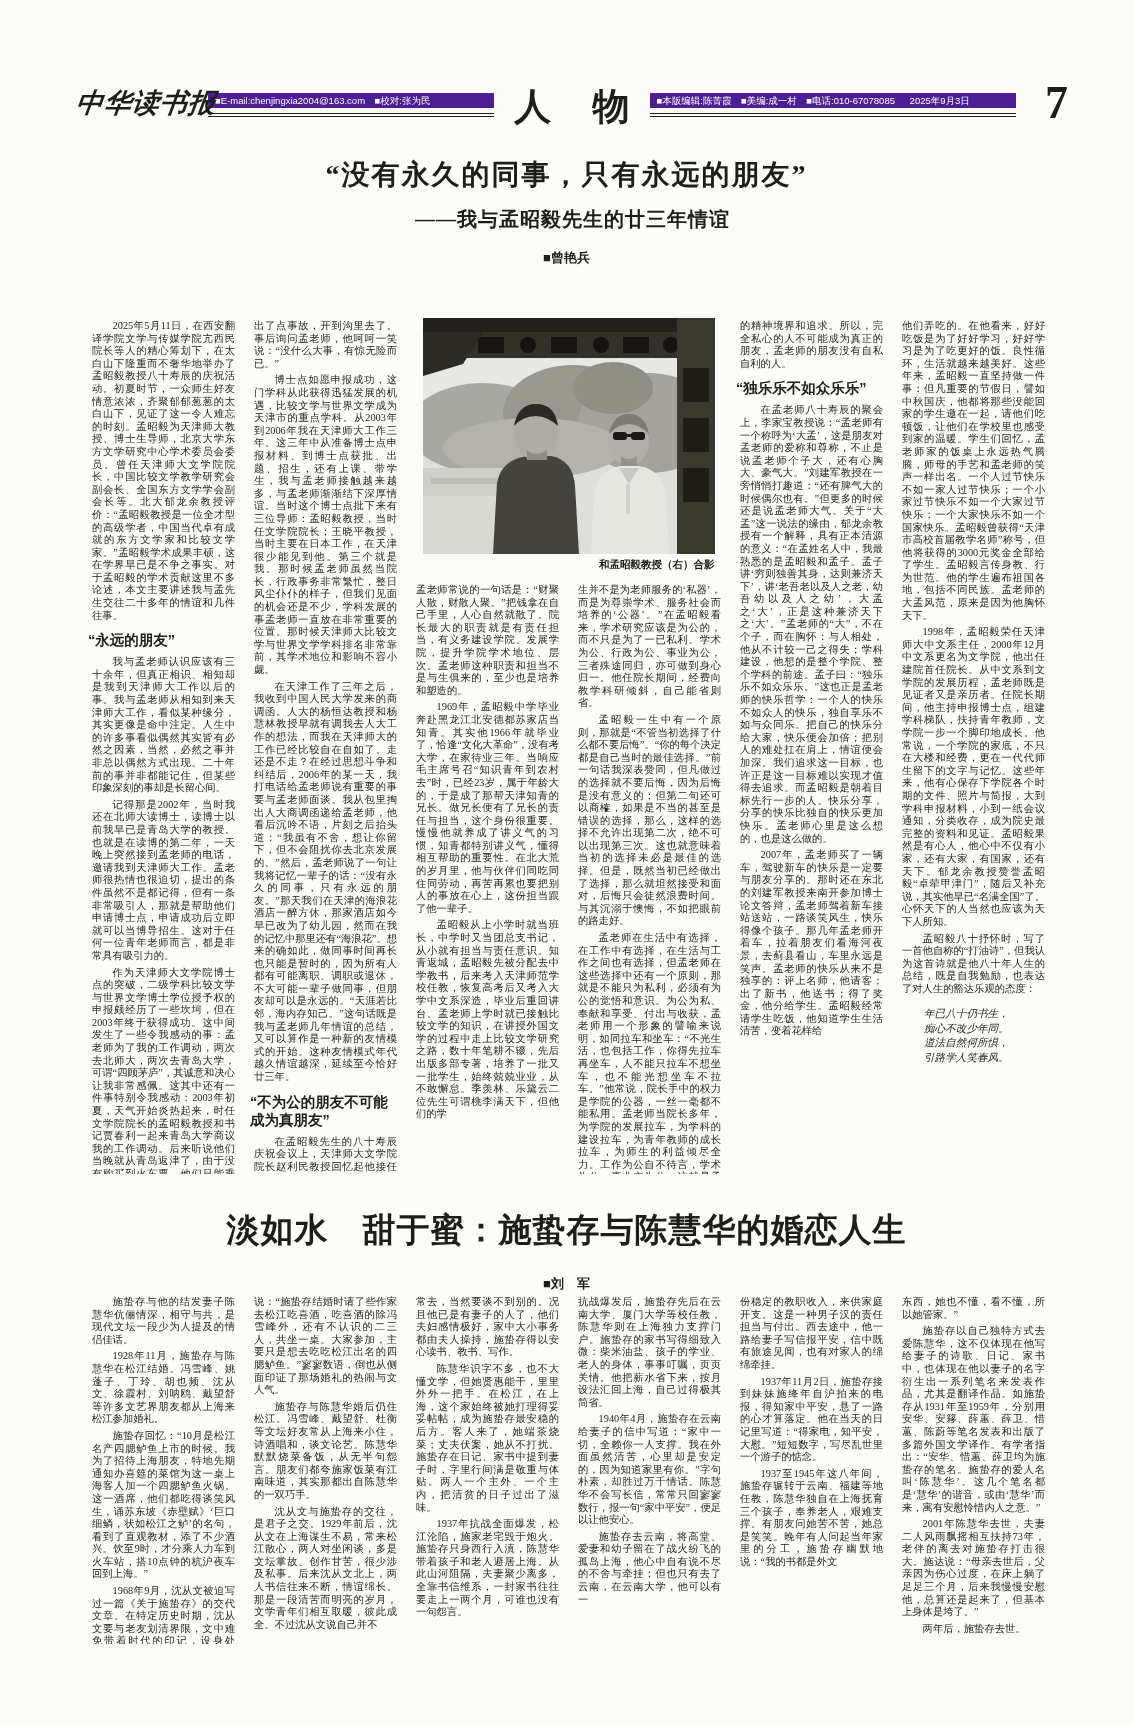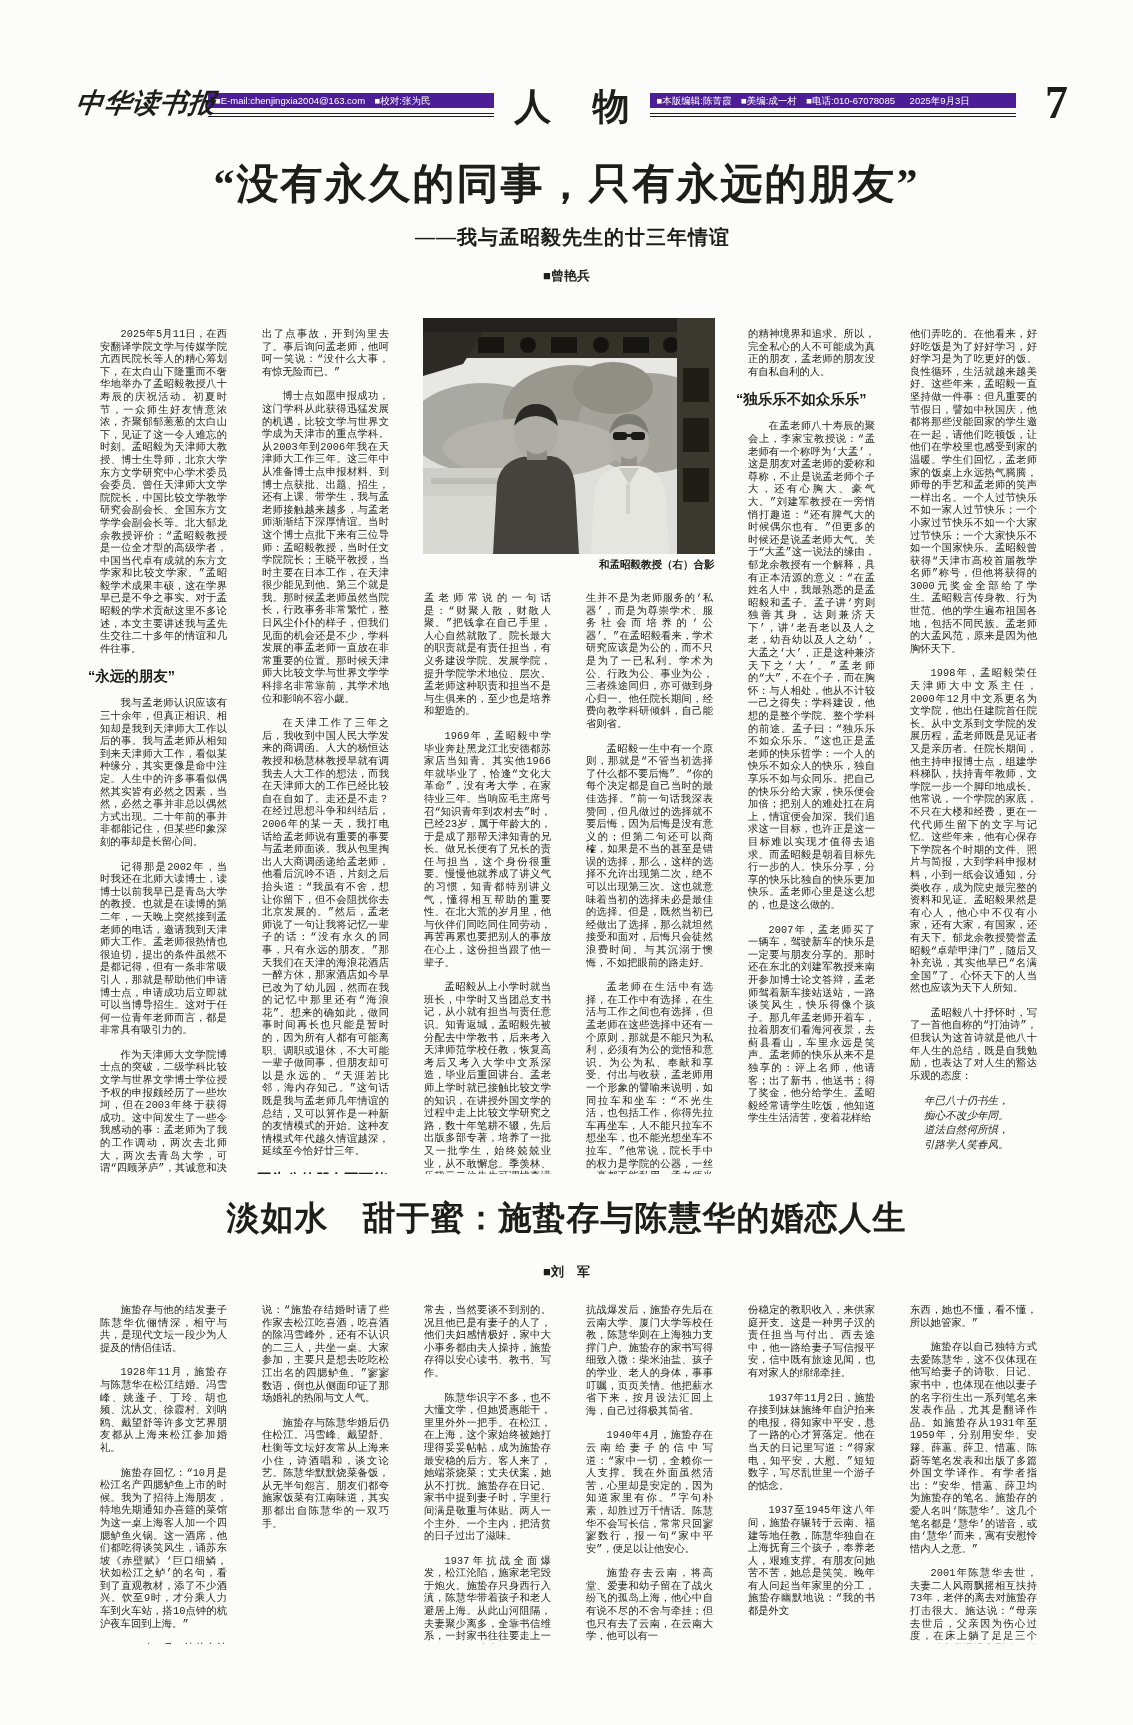--- a/index.html
+++ b/index.html
@@ -17,48 +17,48 @@
             font-family:"Liberation Sans","DejaVu Sans",sans-serif;font-size:9.5px;
             white-space:nowrap;overflow:hidden;}
   .gray-bar .date{margin-left:12px;}
   .section-title{font-size:37px;font-weight:bold;letter-spacing:16px;padding:0 4px 0 20px;
                  margin-top:-4px;white-space:nowrap;}
   .page-number{font-size:46px;font-weight:bold;line-height:46px;margin:-6px 0 0 10px;width:42px;
                text-align:right;}
 
   
   .a1-head{position:absolute;left:0;top:156px;width:100%;text-align:center;}
-  .a1-head h1{margin:0;font-size:42px;font-weight:bold;letter-spacing:2px;}
+  .a1-head h1{margin:0;font-size:28px;font-weight:bold;letter-spacing:2px;}
   .a1-head h2{margin:12px 0 0 0;font-size:20px;font-weight:bold;letter-spacing:1px;padding-left:12px;}
   .byline{font-family:"Liberation Sans","DejaVu Sans",sans-serif;font-weight:bold;font-size:13px;}
   .a1-head .byline{margin-top:16px;}
 
   
   .a-body{position:absolute;display:flex;gap:11px;text-align:justify;}
   .a1-body{left:88px;top:316px;width:962px;height:858px;}
   .a2-body{left:88px;top:1292px;width:962px;height:352px;}
   .col{width:151px;overflow:hidden;font-size:10.3px;line-height:12.6px;}
-  .col p{margin:12px;text-indent:2em;font-family:Liberation Mono, monospace;}
+  .col p{margin:4px;text-indent:2em;}
   .col p.noindent{text-indent:0;}
   .col-head{font-family:"Liberation Sans","DejaVu Sans",sans-serif;font-weight:bold;
             font-size:14.5px;line-height:18px;margin:9px 0 7px 0;text-align:left;}
   .poem{font-style:italic;font-size:10.6px;line-height:14.5px;margin:12px 0 12px 26px;
         font-family:"Liberation Serif","DejaVu Serif",serif;}
 
   
   .mid{width:313px;display:flex;flex-direction:column;}
   .mid figure{margin:2px auto 0 auto;width:292px;}
   .mid figcaption{font-family:"Liberation Sans","DejaVu Sans",sans-serif;font-weight:bold;
                   font-size:10.5px;text-align:right;margin-top:4px;}
   .mid-cols{flex:1;display:flex;gap:11px;margin-top:8px;overflow:hidden;}
   .photo-frame{display:block;background:#d9d9d6;}
 
   
   .a2-head{position:absolute;left:0;top:1196px;width:100%;text-align:center;}
-  .a2-head h1{margin:0;font-size:33px;font-weight:bold;letter-spacing:1px;text-align:center;}
+  .a2-head h1{margin:12px;font-size:33px;font-weight:bold;letter-spacing:1px;text-align:center;}
   .a2-head .byline{margin-top:22px;}
 </style>
 </head>
 <body>
 
 <div class="page">
 
   <div class="masthead">
     <div class="paper-logo">中华读书报</div>
     <div class="bar-wrap left">
@@ -189,20 +189,21 @@
   <div class="a-body a2-body">
     <div class="col">
         <p>施蛰存与他的结发妻子陈慧华伉俪情深，相守与共，是现代文坛一段少为人提及的情侣佳话。</p>
         <p>1928年11月，施蛰存与陈慧华在松江结婚。冯雪峰、姚蓬子、丁玲、胡也频、沈从文、徐霞村、刘呐鸥、戴望舒等许多文艺界朋友都从上海来松江参加婚礼。</p>
         <p>施蛰存回忆：“10月是松江名产四腮鲈鱼上市的时候。我为了招待上海朋友，特地先期通知办喜筵的菜馆为这一桌上海客人加一个四腮鲈鱼火锅。这一酒席，他们都吃得谈笑风生，诵苏东坡《赤壁赋》‘巨口细鳞，状如松江之鲈’的名句，看到了直观教材，添了不少酒兴。饮至9时，才分乘人力车到火车站，搭10点钟的杭沪夜车回到上海。”</p>
         <p>1968年9月，沈从文被迫写过一篇《关于施蛰存》的交代文章。在特定历史时期，沈从文要与老友划清界限，文中难免带着时代的印记，设身处地，是情理之中可以体谅的。沈从文</p>
       </div>
     <div class="col">
         <p class="noindent">说：“施蛰存结婚时请了些作家去松江吃喜酒，吃喜酒的除冯雪峰外，还有不认识的二三人，共坐一桌。大家参加，主要只是想去吃吃松江出名的四腮鲈鱼。”寥寥数语，倒也从侧面印证了那场婚礼的热闹与文人气。</p>
         <p>施蛰存与陈慧华婚后仍住松江。冯雪峰、戴望舒、杜衡等文坛好友常从上海来小住，诗酒唱和，谈文论艺。陈慧华默默烧菜备饭，从无半句怨言。朋友们都夸施家饭菜有江南味道，其实那都出自陈慧华的一双巧手。</p>
+        <p>沈从文与施蛰存的交往，是君子之交。1929年前后，沈从文在上海谋生不易，常来松江散心，两人对坐闲谈，多是文坛掌故、创作甘苦，很少涉及私事。后来沈从文北上，两人书信往来不断，情谊绵长。那是一段清苦而明亮的岁月，文学青年们相互取暖，彼此成全。不过沈从文说自己并不</p>
       </div>
     <div class="col">
         <p class="noindent">常去，当然要谈不到别的。况且他已是有妻子的人了，他们夫妇感情极好，家中大小事务都由夫人操持，施蛰存得以安心读书、教书、写作。</p>
         <p>陈慧华识字不多，也不大懂文学，但她贤惠能干，里里外外一把手。在松江，在上海，这个家始终被她打理得妥妥帖帖，成为施蛰存最安稳的后方。客人来了，她端茶烧菜；丈夫伏案，她从不打扰。施蛰存在日记、家书中提到妻子时，字里行间满是敬重与体贴。两人一个主外、一个主内，把清贫的日子过出了滋味。</p>
         <p>1937年抗战全面爆发，松江沦陷，施家老宅毁于炮火。施蛰存只身西行入滇，陈慧华带着孩子和老人避居上海。从此山河阻隔，夫妻聚少离多，全靠书信维系，一封家书往往要走上一两个月，可谁也没有一句怨言。</p>
       </div>
     <div class="col">
         <p class="noindent">抗战爆发后，施蛰存先后在云南大学、厦门大学等校任教，陈慧华则在上海独力支撑门户。施蛰存的家书写得细致入微：柴米油盐、孩子的学业、老人的身体，事事叮嘱，页页关情。他把薪水省下来，按月设法汇回上海，自己过得极其简省。</p>
         <p>1940年4月，施蛰存在云南给妻子的信中写道：“家中一切，全赖你一人支撑。我在外面虽然清苦，心里却是安定的，因为知道家里有你。”字句朴素，却胜过万千情话。陈慧华不会写长信，常常只回寥寥数行，报一句“家中平安”，便足以让他安心。</p>
         <p>施蛰存去云南，将高堂、爱妻和幼子留在了战火纷飞的孤岛上海，他心中自有说不尽的不舍与牵挂；但也只有去了云南，在云南大学，他可以有一</p>

